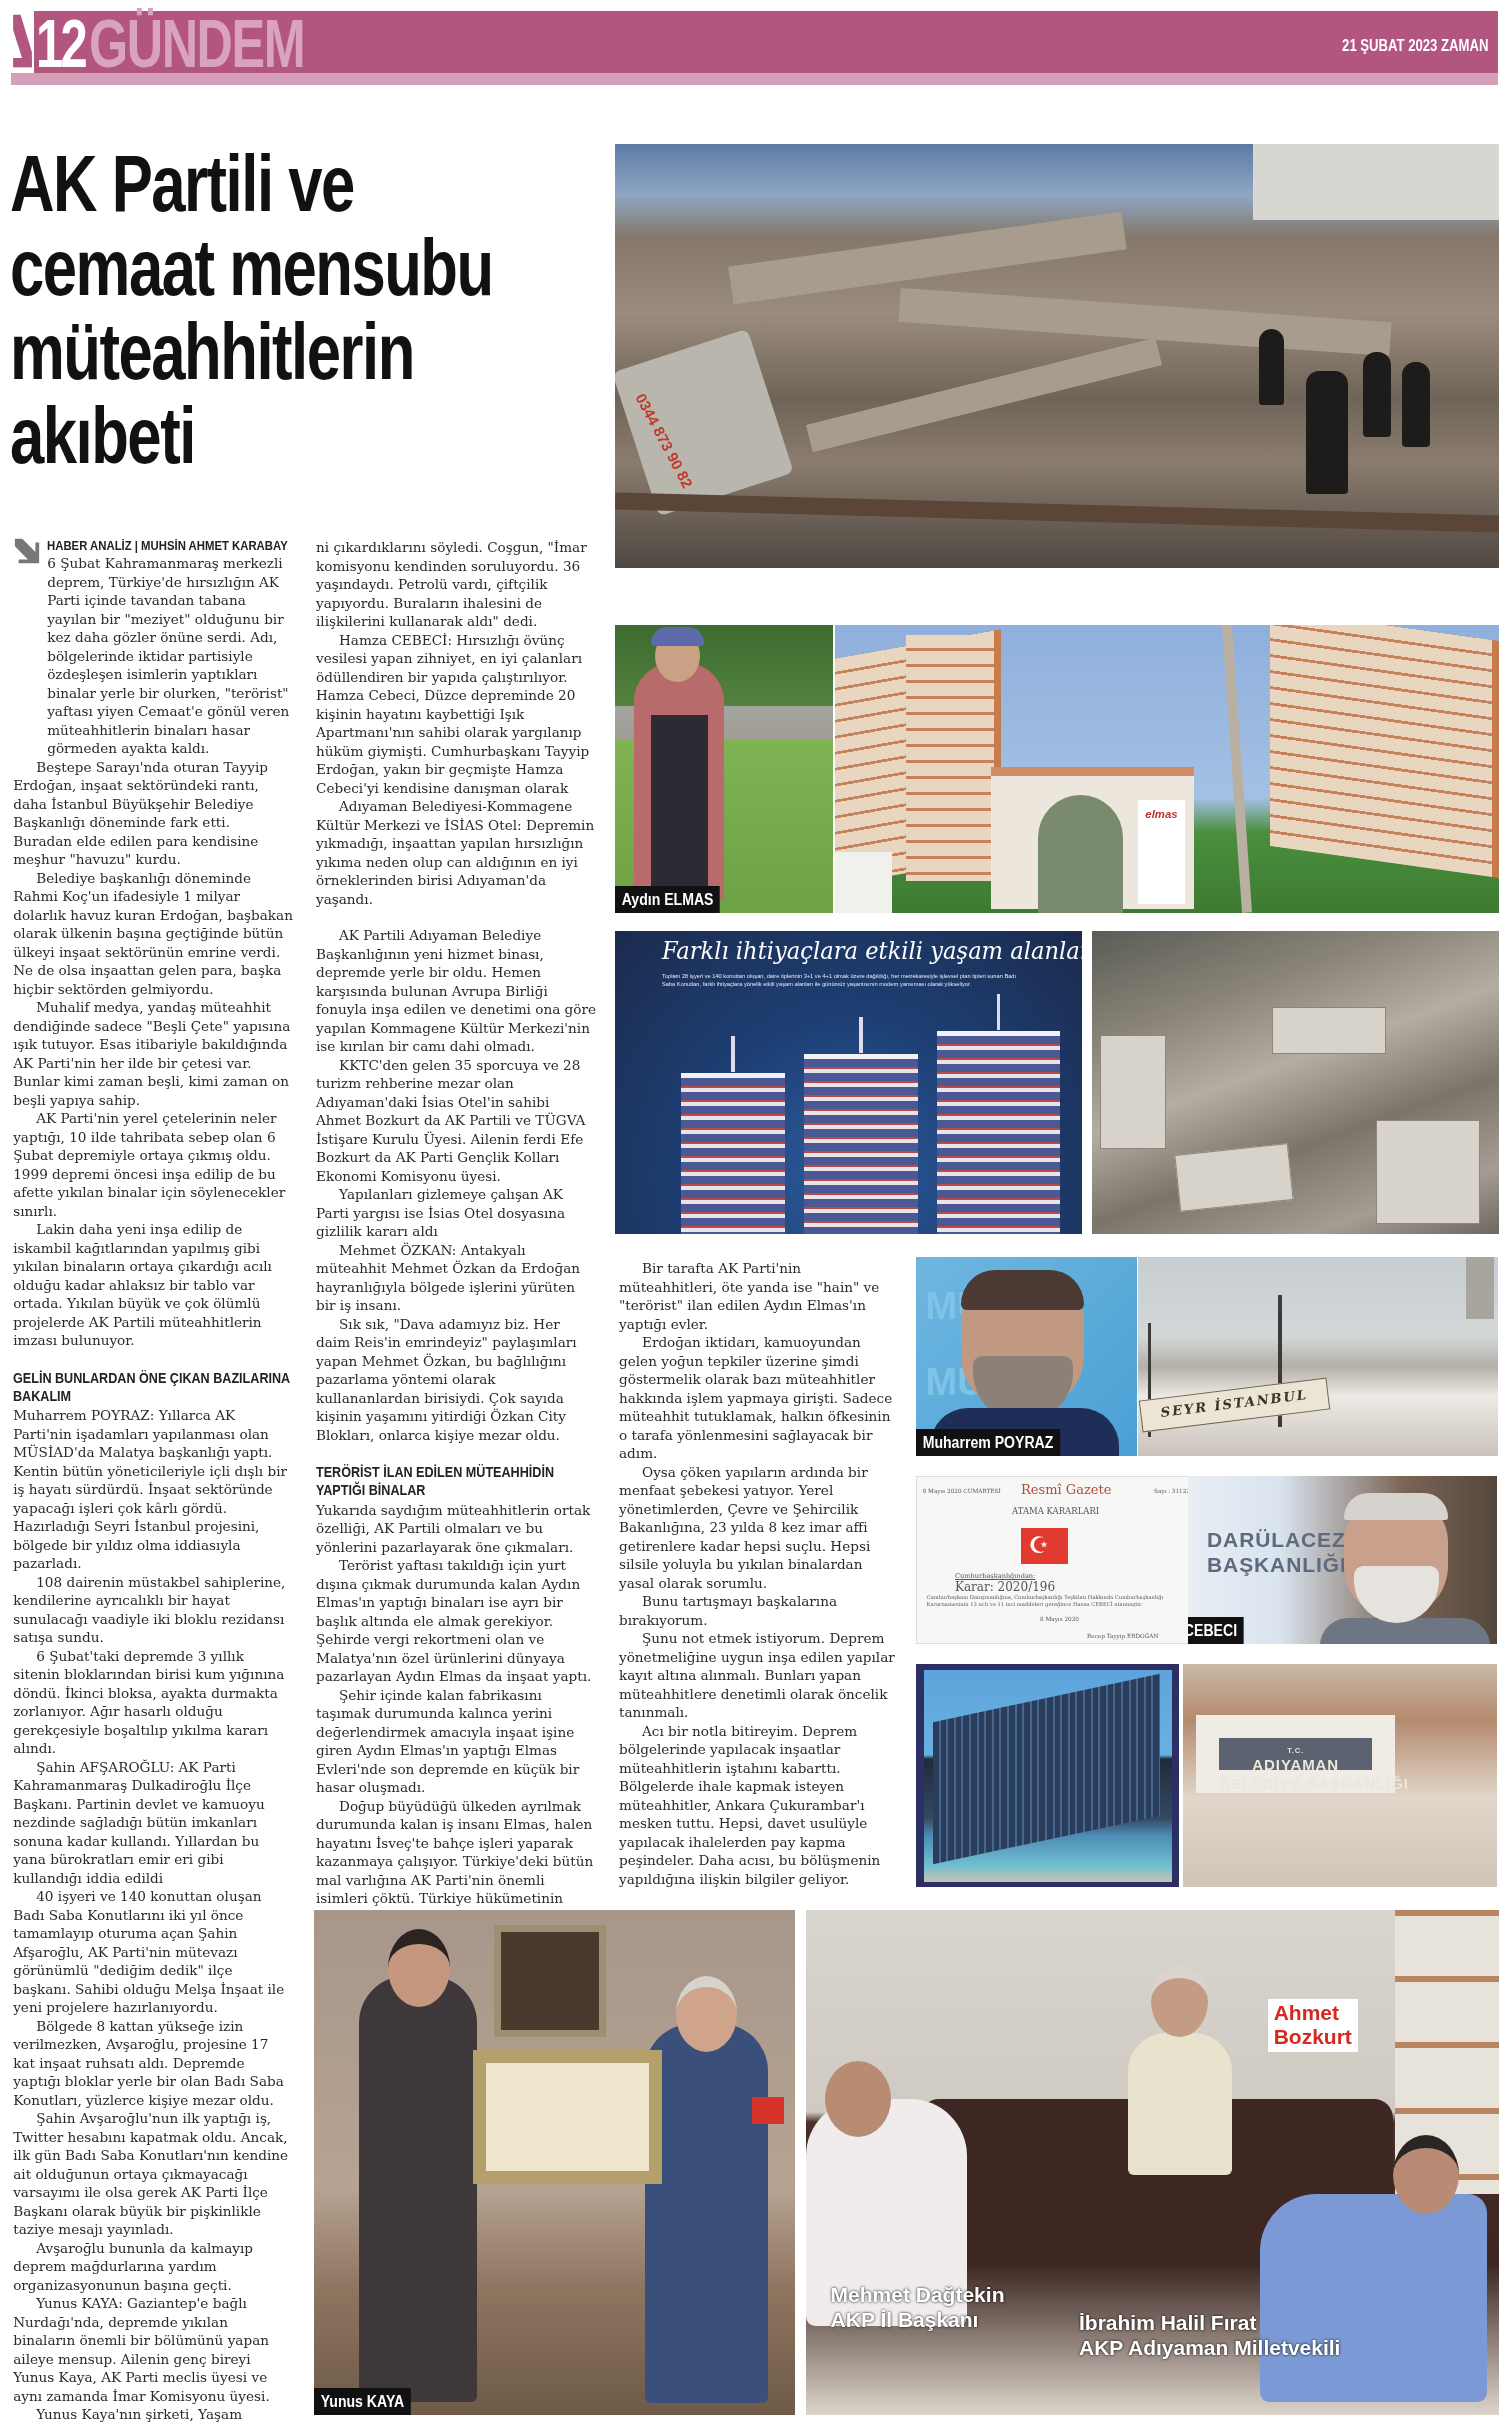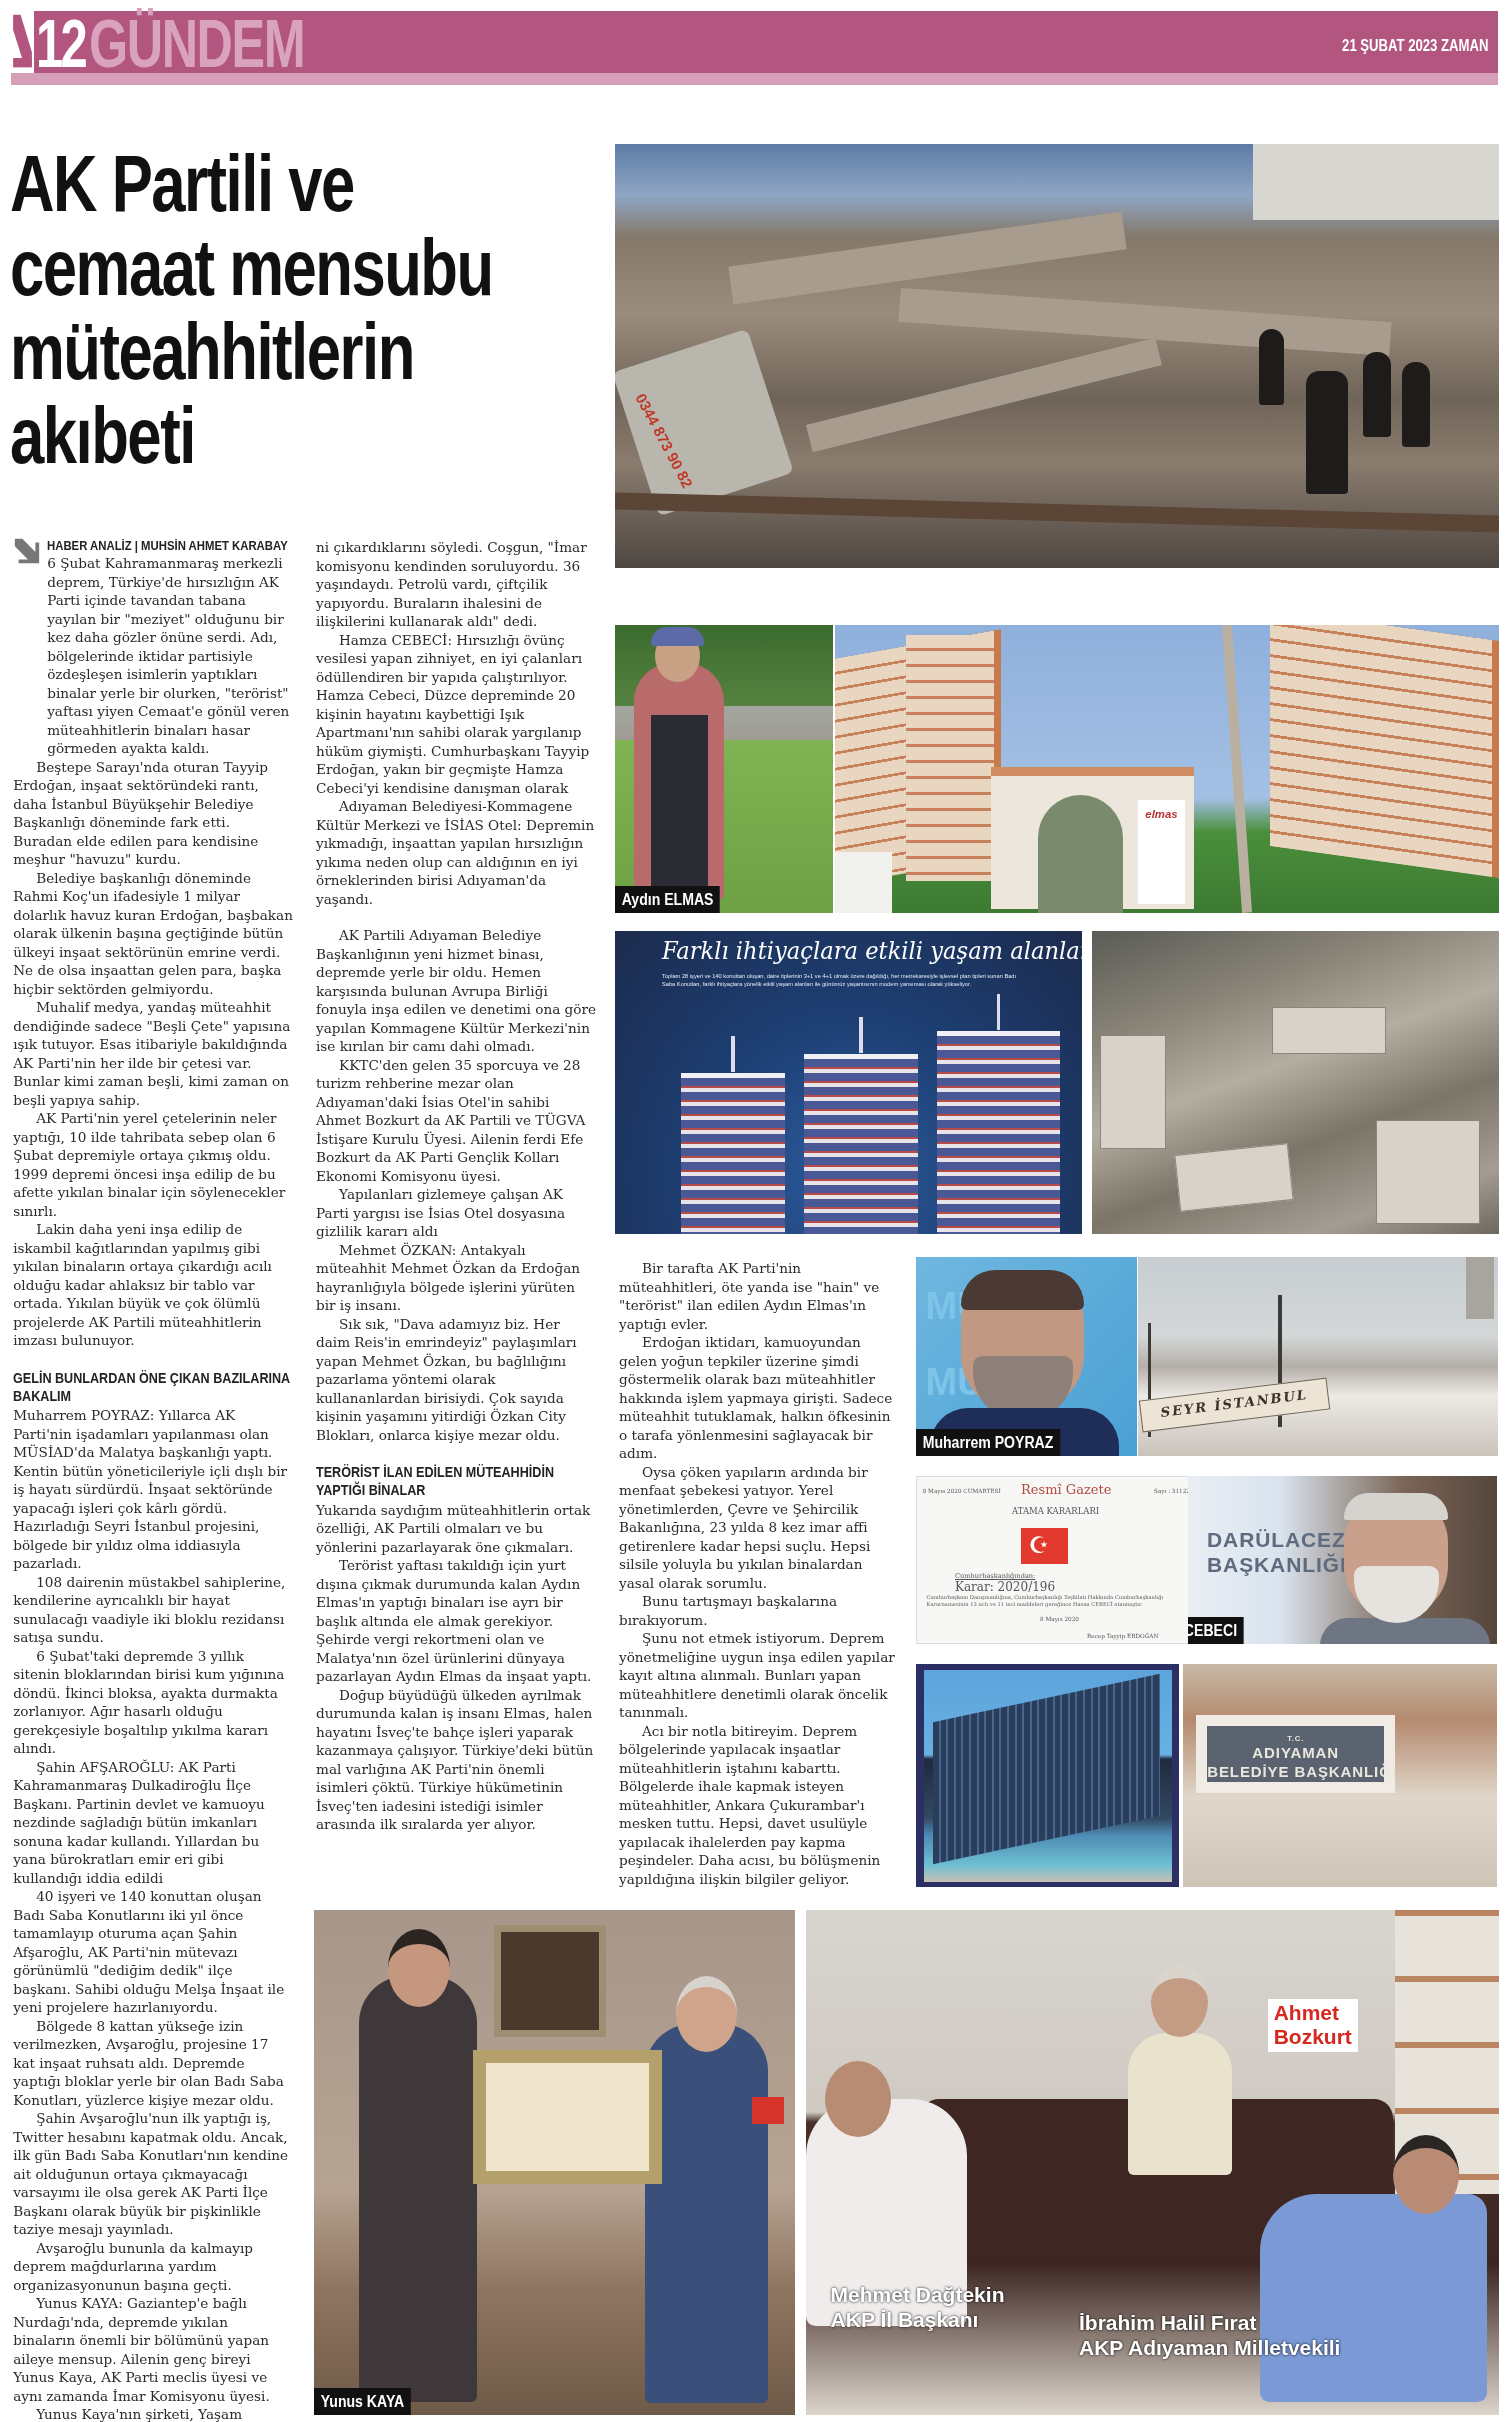--- a/index.html
+++ b/index.html
@@ -89,21 +89,21 @@
   #p-cebeci .face{position:absolute;left:156px;top:19px;width:104px;height:123px;background:#c9a08c;border-radius:47px 47px 52px 52px}
   #p-cebeci .hair{position:absolute;left:156px;top:17px;width:104px;height:26.5px;background:#d6d3ce;border-radius:52px 52px 5.7px 5.7px}
   #p-cebeci .beard{position:absolute;left:166px;top:90px;width:85px;height:57px;background:#e6e3df;border-radius:9.5px 9.5px 43px 43px}
   #p-cebeci .suit{position:absolute;left:132px;top:142px;width:170px;height:38px;background:#6e7683;border-radius:28px 28px 0 0}
   
   #p-kultur{left:916px;top:1664px;width:263px;height:223px;background:#2b2f63;padding:3.8px 5.7px}
   #p-kultur .in{position:absolute;left:7.6px;top:5.7px;width:248px;height:212px;background:linear-gradient(180deg,#5da4dc 0%,#69b0e2 40%,#1f2b3d 42%,#334a63 70%,#4e8bb5 78%,#6dbfd1 92%,#c9c1b4 100%)}
   #p-kultur .glass{position:absolute;left:9.5px;top:28px;width:227px;height:142px;background:repeating-linear-gradient(90deg,#2a3d5a 0 5.7px,#46678f 5.7px 7.6px);transform:skewY(-12deg)}
   
   #p-beled{left:1183px;top:1664px;width:314px;height:223px;background:linear-gradient(180deg,#c8b9a6 0%,#b58a6f 25%,#e0d7ca 60%,#cfc5b7 100%)}
-  #p-beled .sign{position:absolute;left:13.2px;top:51px;width:199px;height:78px;background:#f0ece5;padding:11px}
+  #p-beled .sign{position:absolute;left:13.2px;top:51px;width:199px;height:78px;background:#f0ece5;padding:23px}
   #p-beled .sign div{width:100%;height:100%;background:#5b6270;color:#eae7dc;font:bold 15px/19px "Liberation Sans",sans-serif;text-align:center;padding-top:7.6px;letter-spacing:0.9px}
   #p-beled .sign small{display:block;font-size:7.6px;line-height:9.5px}
   
   #p-kaya{left:314px;top:1910px;width:481px;height:505px;background:linear-gradient(180deg,#a7968a 0%,#b6a392 55%,#8e7560 75%,#6e5a48 100%)}
   #p-kaya .frame{position:absolute;left:180px;top:15px;width:112px;height:112px;background:#4a3a2e;border:7.6px solid #9c8f72}
   #p-kaya .man1{position:absolute;left:45px;top:66px;width:118px;height:426px;background:#3f383b;border-radius:47px 47px 5.7px 5.7px}
   #p-kaya .man2{position:absolute;left:331px;top:114px;width:123px;height:379px;background:#3a4f7a;border-radius:47px 47px 5.7px 5.7px}
   #p-kaya .h1{position:absolute;left:74px;top:19px;width:62px;height:78px;background:#c5977e;border-radius:50%;border-top:15px solid #2b2421}
   #p-kaya .h2{position:absolute;left:362px;top:66px;width:61px;height:76px;background:#cfa48b;border-radius:50%;border-top:11.4px solid #d6d2cc}
   #p-kaya .pic{position:absolute;left:159px;top:140px;width:189px;height:134px;background:#efe4cc;border:13.2px solid #b4a06a}
@@ -180,20 +180,21 @@
   <p>Adıyaman Belediyesi-Kommagene Kültür Merkezi ve İSİAS Otel: Depremin yıkmadığı, inşaattan yapılan hırsızlığın yıkıma neden olup can aldığının en iyi örneklerinden birisi Adıyaman'da yaşandı.</p>
   <div class="gap"></div>
   <p>AK Partili Adıyaman Belediye Başkanlığının yeni hizmet binası, depremde yerle bir oldu. Hemen karşısında bulunan Avrupa Birliği fonuyla inşa edilen ve denetimi ona göre yapılan Kommagene Kültür Merkezi'nin ise kırılan bir camı dahi olmadı.</p>
   <p>KKTC'den gelen 35 sporcuya ve 28 turizm rehberine mezar olan Adıyaman'daki İsias Otel'in sahibi Ahmet Bozkurt da AK Partili ve TÜGVA İstişare Kurulu Üyesi. Ailenin ferdi Efe Bozkurt da AK Parti Gençlik Kolları Ekonomi Komisyonu üyesi.</p>
   <p>Yapılanları gizlemeye çalışan AK Parti yargısı ise İsias Otel dosyasına gizlilik kararı aldı</p>
   <p>Mehmet ÖZKAN: Antakyalı müteahhit Mehmet Özkan da Erdoğan hayranlığıyla bölgede işlerini yürüten bir iş insanı.</p>
   <p>Sık sık, "Dava adamıyız biz. Her daim Reis'in emrindeyiz" paylaşımları yapan Mehmet Özkan, bu bağlılığını pazarlama yöntemi olarak kullananlardan birisiydi. Çok sayıda kişinin yaşamını yitirdiği Özkan City Blokları, onlarca kişiye mezar oldu.</p>
   <h3>TERÖRİST İLAN EDİLEN MÜTEAHHİDİN YAPTIĞI BİNALAR</h3>
   <p class="noind">Yukarıda saydığım müteahhitlerin ortak özelliği, AK Partili olmaları ve bu yönlerini pazarlayarak öne çıkmaları.</p>
   <p>Terörist yaftası takıldığı için yurt dışına çıkmak durumunda kalan Aydın Elmas'ın yaptığı binaları ise ayrı bir başlık altında ele almak gerekiyor. Şehirde vergi rekortmeni olan ve Malatya'nın özel ürünlerini dünyaya pazarlayan Aydın Elmas da inşaat yaptı.</p>
+  <p>Şehir içinde kalan fabrikasını taşımak durumunda kalınca yerini değerlendirmek amacıyla inşaat işine giren Aydın Elmas'ın yaptığı Elmas Evleri'nde son depremde en küçük bir hasar oluşmadı.</p>
   <p>Doğup büyüdüğü ülkeden ayrılmak durumunda kalan iş insanı Elmas, halen hayatını İsveç'te bahçe işleri yaparak kazanmaya çalışıyor. Türkiye'deki bütün mal varlığına AK Parti'nin önemli isimleri çöktü. Türkiye hükümetinin İsveç'ten iadesini istediği isimler arasında ilk sıralarda yer alıyor.</p>
 </div>
 
 <div id="col3" class="col">
   <p>Bir tarafta AK Parti'nin müteahhitleri, öte yanda ise "hain" ve "terörist" ilan edilen Aydın Elmas'ın yaptığı evler.</p>
   <p>Erdoğan iktidarı, kamuoyundan gelen yoğun tepkiler üzerine şimdi göstermelik olarak bazı müteahhitler hakkında işlem yapmaya girişti. Sadece müteahhit tutuklamak, halkın öfkesinin o tarafa yönlenmesini sağlayacak bir adım.</p>
   <p>Oysa çöken yapıların ardında bir menfaat şebekesi yatıyor. Yerel yönetimlerden, Çevre ve Şehircilik Bakanlığına, 23 yılda 8 kez imar affi getirenlere kadar hepsi suçlu. Hepsi silsile yoluyla bu yıkılan binalardan yasal olarak sorumlu.</p>
   <p>Bunu tartışmayı başkalarına bırakıyorum.</p>
   <p>Şunu not etmek istiyorum. Deprem yönetmeliğine uygun inşa edilen yapılar kayıt altına alınmalı. Bunları yapan müteahhitlere denetimli olarak öncelik tanınmalı.</p>
   <p>Acı bir notla bitireyim. Deprem bölgelerinde yapılacak inşaatlar müteahhitlerin iştahını kabarttı. Bölgelerde ihale kapmak isteyen müteahhitler, Ankara Çukurambar'ı mesken tuttu. Hepsi, davet usulüyle yapılacak ihalelerden pay kapma peşindeler. Daha acısı, bu bölüşmenin yapıldığına ilişkin bilgiler geliyor.</p>

